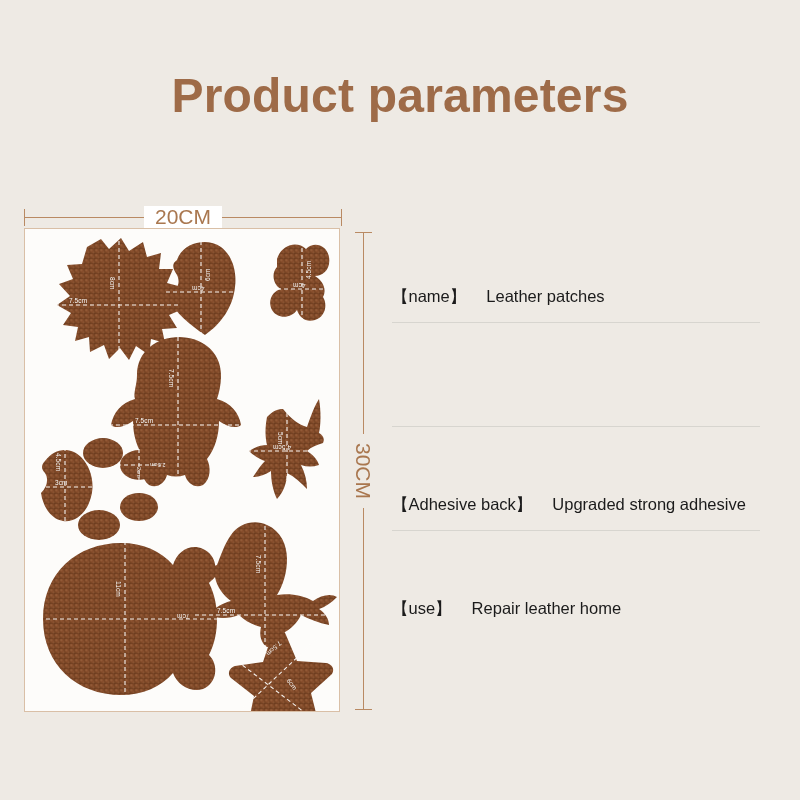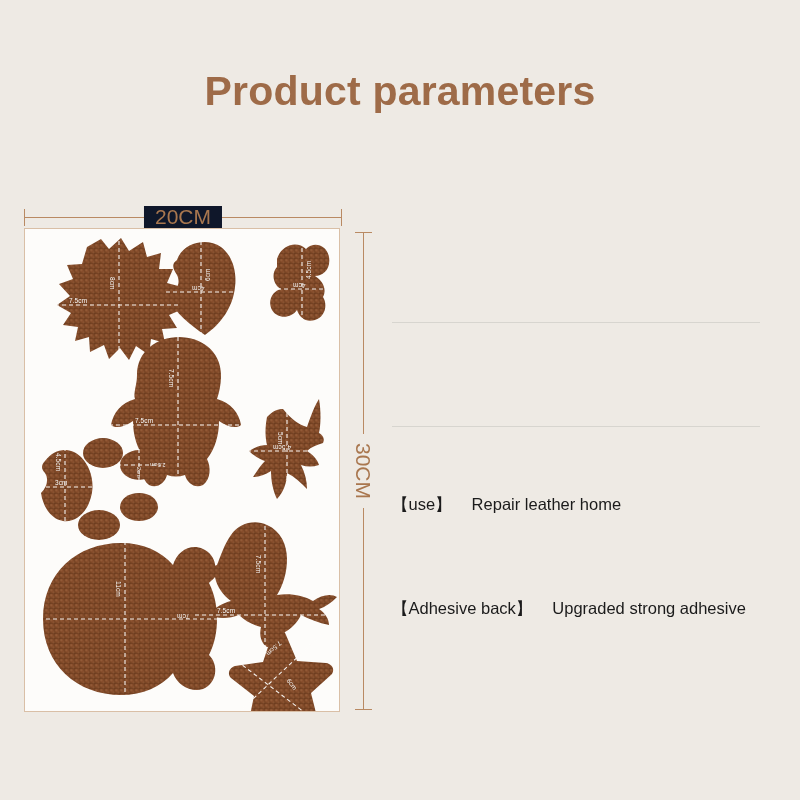--- a/index.html
+++ b/index.html
@@ -21,21 +21,21 @@
     height: 800px;
   }
 
   
   .page-title {
     position: absolute;
     left: 0;
     top: 68px;
     width: 800px;
     text-align: center;
-    font-size: 41px;
+    font-size: 48px;
     font-weight: bold;
     color: #9e6b48;
     letter-spacing: 0.2px;
   }
 
   
   .sheet-area {
     position: absolute;
     left: 18px;
     top: 196px;
@@ -66,21 +66,21 @@
     height: 17px;
     background: #b98a63;
   }
   .ruler-top .cap.l { left: 0; }
   .ruler-top .cap.r { right: 0; }
   .ruler-top .lab {
     position: absolute;
     left: 50%;
     top: 0;
     transform: translateX(-50%);
-    background: #0f172a;
+    background: #ffffff;
     padding: 0 11px;
     font-size: 21px;
     color: #a9774f;
     line-height: 22px;
     white-space: nowrap;
   }
 
   
   .ruler-right {
     position: absolute;
@@ -386,38 +386,42 @@
 
       <div class="dimlab" style="left:266px; top:448px; transform: rotate(52deg); transform-origin: left top;">6cm</div>
       <div class="dimlab" style="left:258px; top:416px; transform: rotate(137deg); transform-origin: left top;">7.5cm</div>
 
     </div>
   </div>
 
   <div class="params">
 
     <div class="param-row">
+      <div class="param-line">
+        <span class="param-key">【name】</span>
+        <span class="param-val">Leather patches</span>
+      </div>
       <div class="param-divider"></div>
     </div>
 
     <div class="param-row">
       <div class="param-divider"></div>
-    </div>
-
-    <div class="param-row">
-      <div class="param-line">
-        <span class="param-key">【use】</span>
-        <span class="param-val">Repair leather home</span>
-      </div>
-
     </div>
 
     <div class="param-row">
       <div class="param-line">
         <span class="param-key">【Adhesive back】</span>
         <span class="param-val">Upgraded strong adhesive</span>
       </div>
       <div class="param-divider"></div>
     </div>
 
+    <div class="param-row">
+      <div class="param-line">
+        <span class="param-key">【use】</span>
+        <span class="param-val">Repair leather home</span>
+      </div>
+
+    </div>
+
   </div>
 
 </div>
 
 </body></html>

